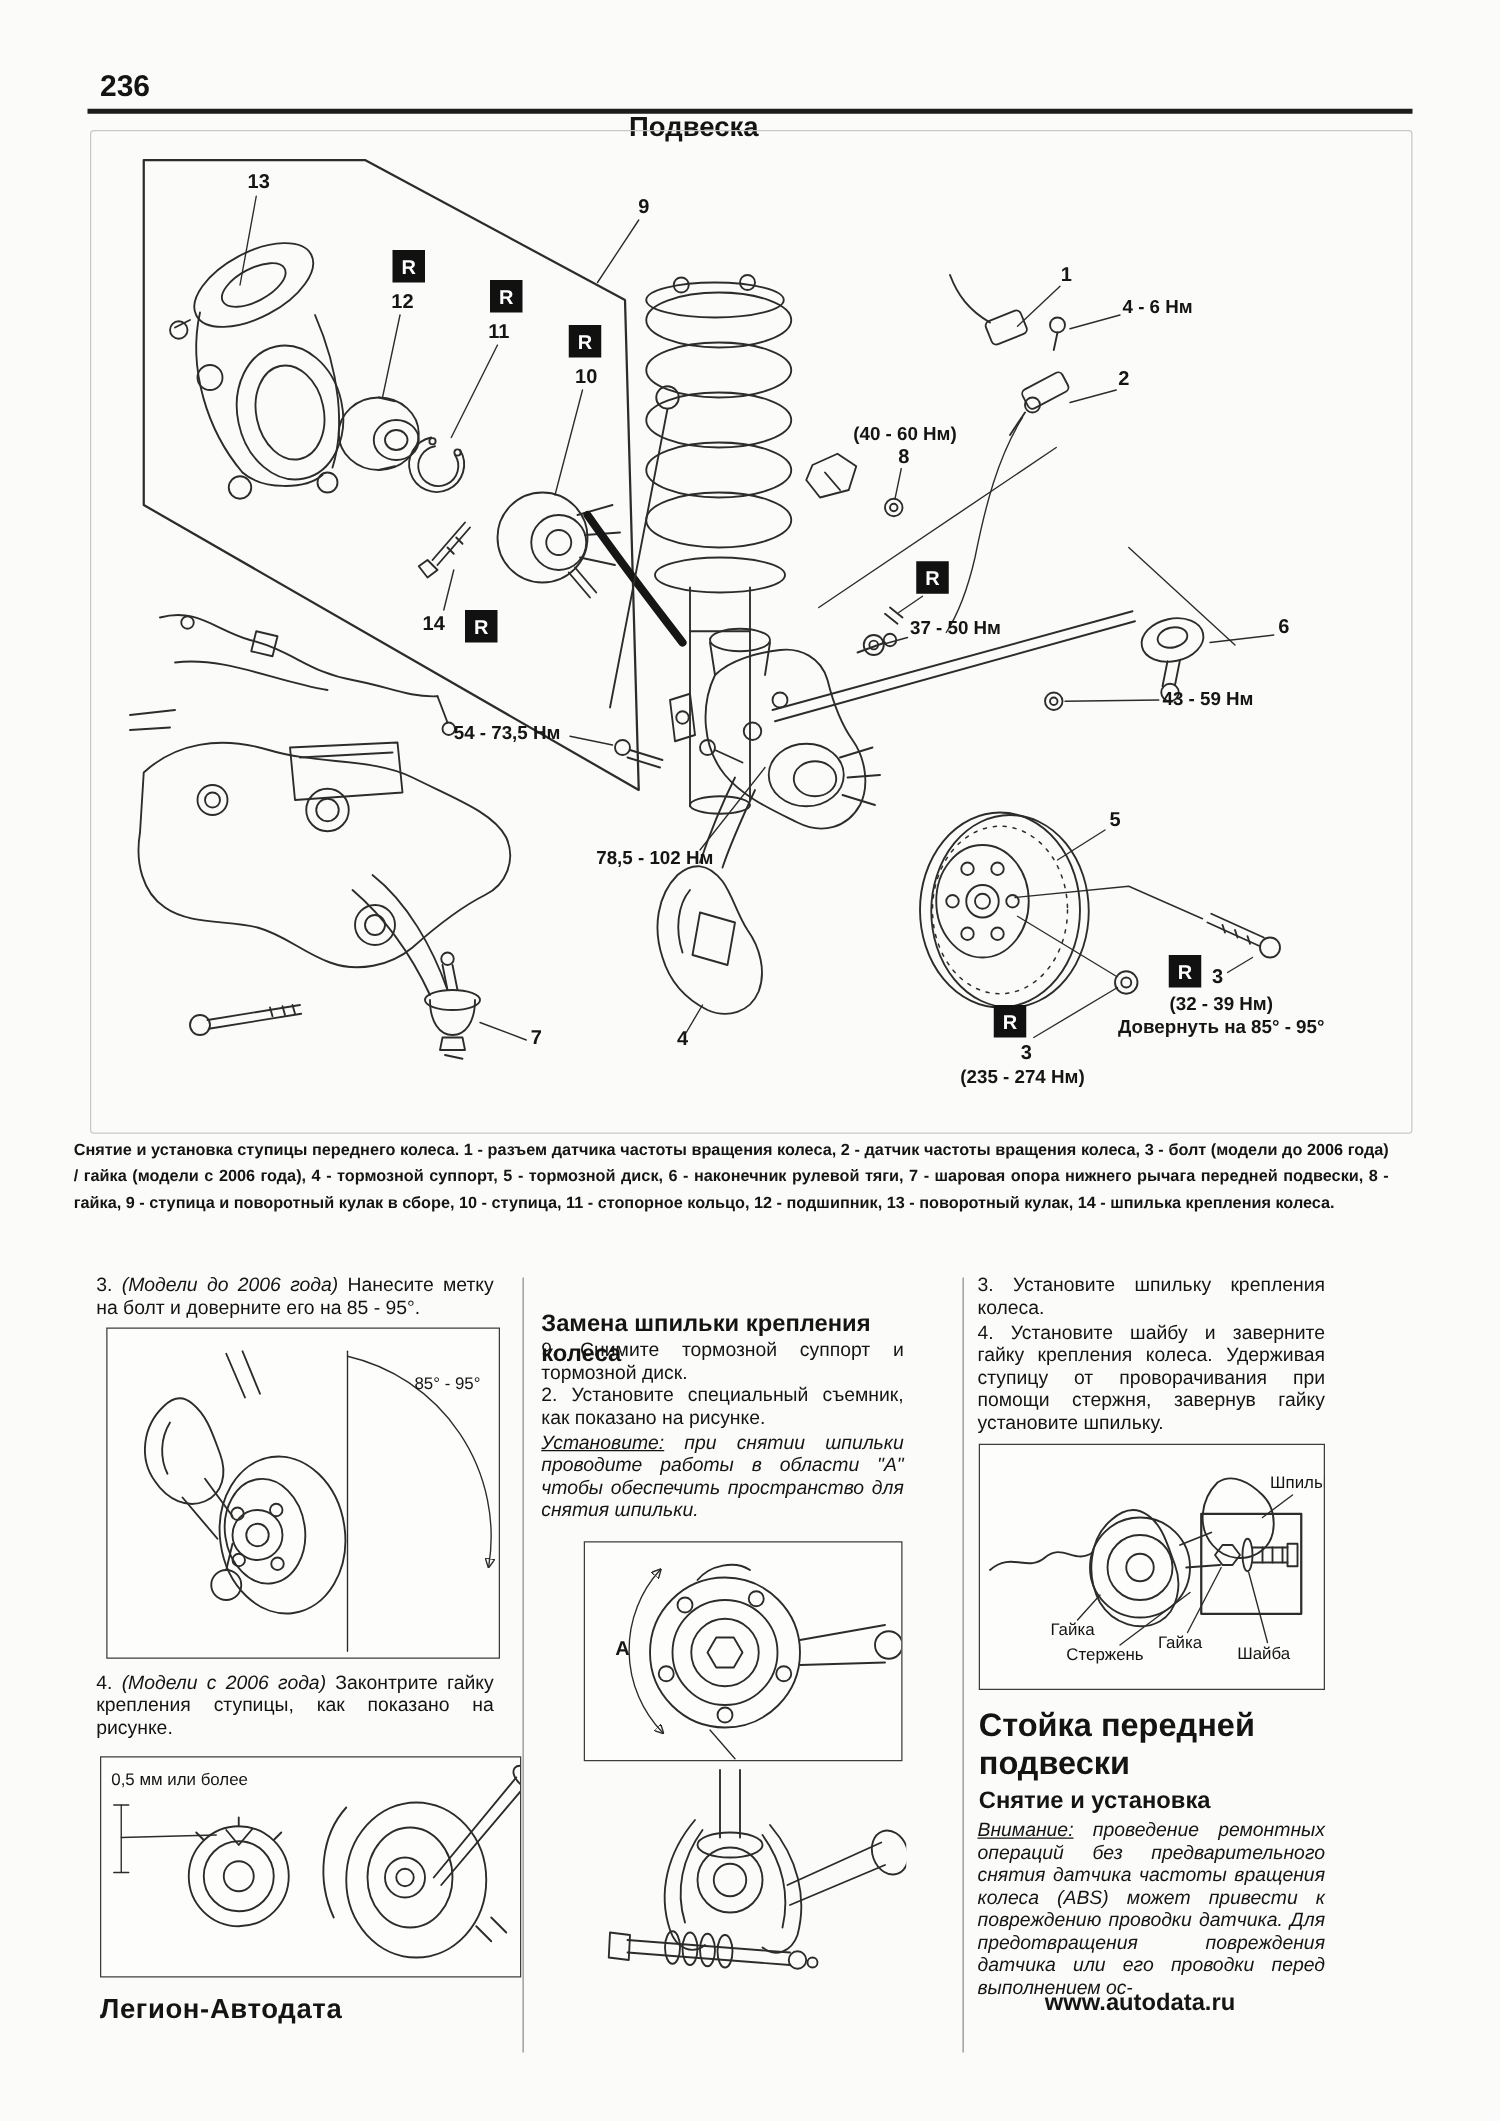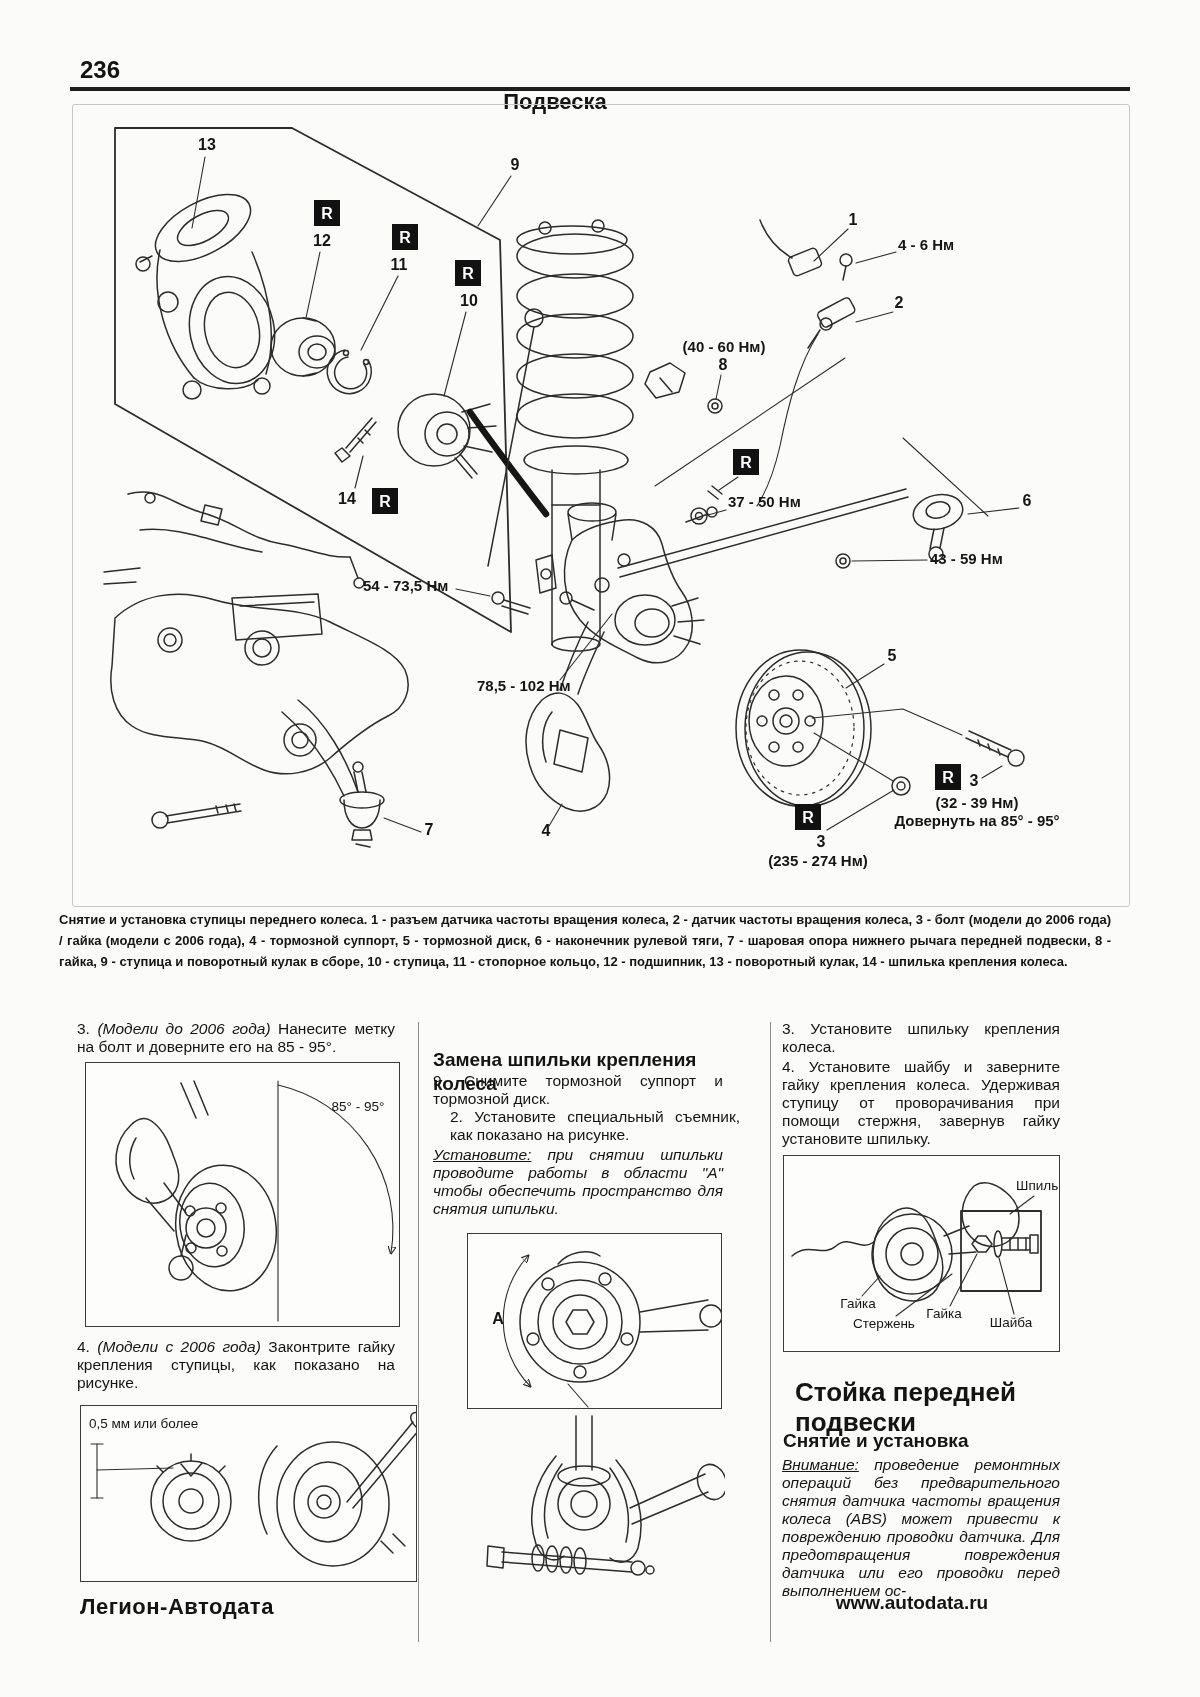--- a/index.html
+++ b/index.html
@@ -28,21 +28,21 @@
   .fig .rw{fill:#fff;font-size:16px;font-weight:bold;text-anchor:middle;}
   .fig .lbl{font-size:13.5px;}
   
   .caption{left:59px;top:909px;width:1052px;font-size:13px;font-weight:bold;
     line-height:21px;text-align:justify;}
   
   .divider{width:1px;background:#8d8d8d;top:1022px;height:620px;}
   .col p{margin:0;font-size:15.5px;line-height:18px;text-align:justify;}
   .col .note{font-style:italic;}
   .h-mid{font-size:19px;font-weight:bold;line-height:24px;margin:0;}
-  .h-big{font-size:26px;font-weight:bold;line-height:30px;margin:12px;}
+  .h-big{font-size:26px;font-weight:bold;line-height:30px;margin:0;}
   .h-sub{font-size:19px;font-weight:bold;margin:0;}
   .framed{border:1.5px solid #3c3c3c;background:#fdfdfc;}
   
   .brand{left:80px;top:1594px;font-size:22px;font-weight:bold;letter-spacing:.5px;}
   .sites{left:712px;top:1592px;width:400px;text-align:center;font-size:19px;font-weight:bold;line-height:22px;}
 </style>
 </head>
 <body>
 
 <div class="abs page-num">236</div>
@@ -397,21 +397,21 @@
       <ellipse cx="340" cy="16" rx="12" ry="7" transform="rotate(40 340 16)"></ellipse>
       <line x1="300" y1="135" x2="312" y2="147"></line>
         <line x1="312" y1="128" x2="324" y2="140"></line>
     </g>
   </svg>
 </div>
 
 <div class="col">
   <h3 class="abs h-mid" style="left:433px;top:1020px;width:292px;margin-top:28px;">Замена шпильки крепления колеса</h3>
   <p class="abs" style="left:433px;top:1072px;width:290px;">9. Снимите тормозной суппорт и тормозной диск.</p>
-  <p class="abs" style="left:450px;top:1108px;width:290px;">2. Установите специальный съемник, как показано на рисунке.</p>
+  <p class="abs" style="left:433px;top:1108px;width:290px;">2. Установите специальный съемник, как показано на рисунке.</p>
   <p class="abs note" style="left:433px;top:1146px;width:290px;"><u>Установите:</u> <span>при снятии шпильки проводите работы в области "А" чтобы обеспечить пространство для снятия шпильки.</span></p>
 
   <svg class="abs fig framed" style="left:467px;top:1233px;" width="253" height="174" viewBox="0 0 253 174">
     <defs>
       <marker id="arrM" viewBox="0 0 10 10" refX="8" refY="5" markerWidth="7" markerHeight="7" orient="auto-start-reverse">
         <path d="M0,0 L10,5 L0,10 z" fill="#2c2c2c" stroke="none"></path>
       </marker>
     </defs>
     <g>
       <path d="M90,30 C100,18 120,14 132,22"></path>

